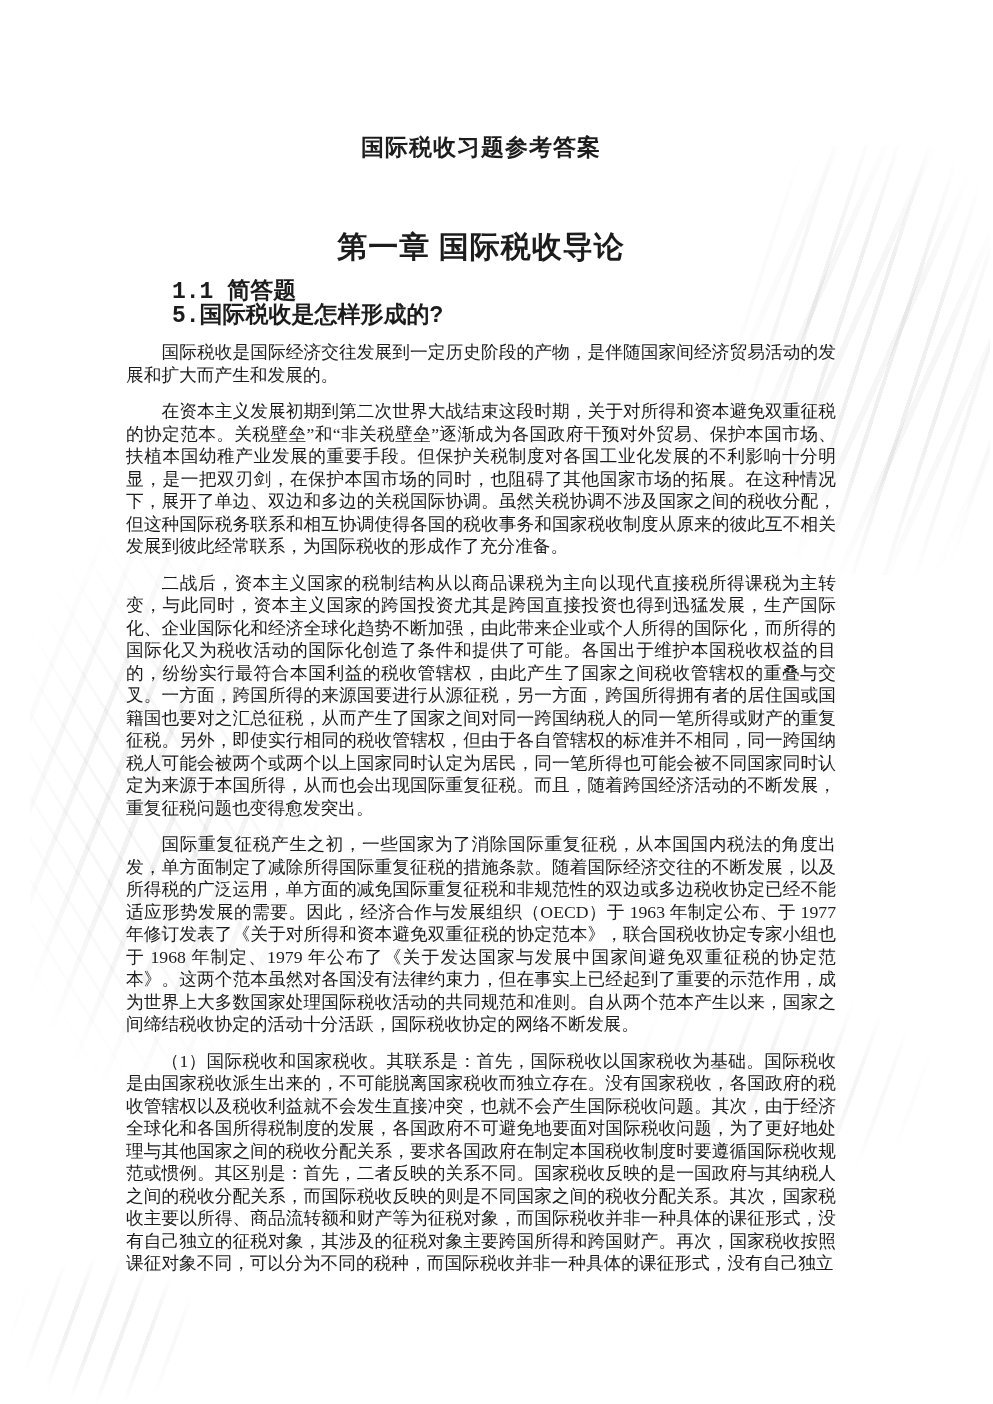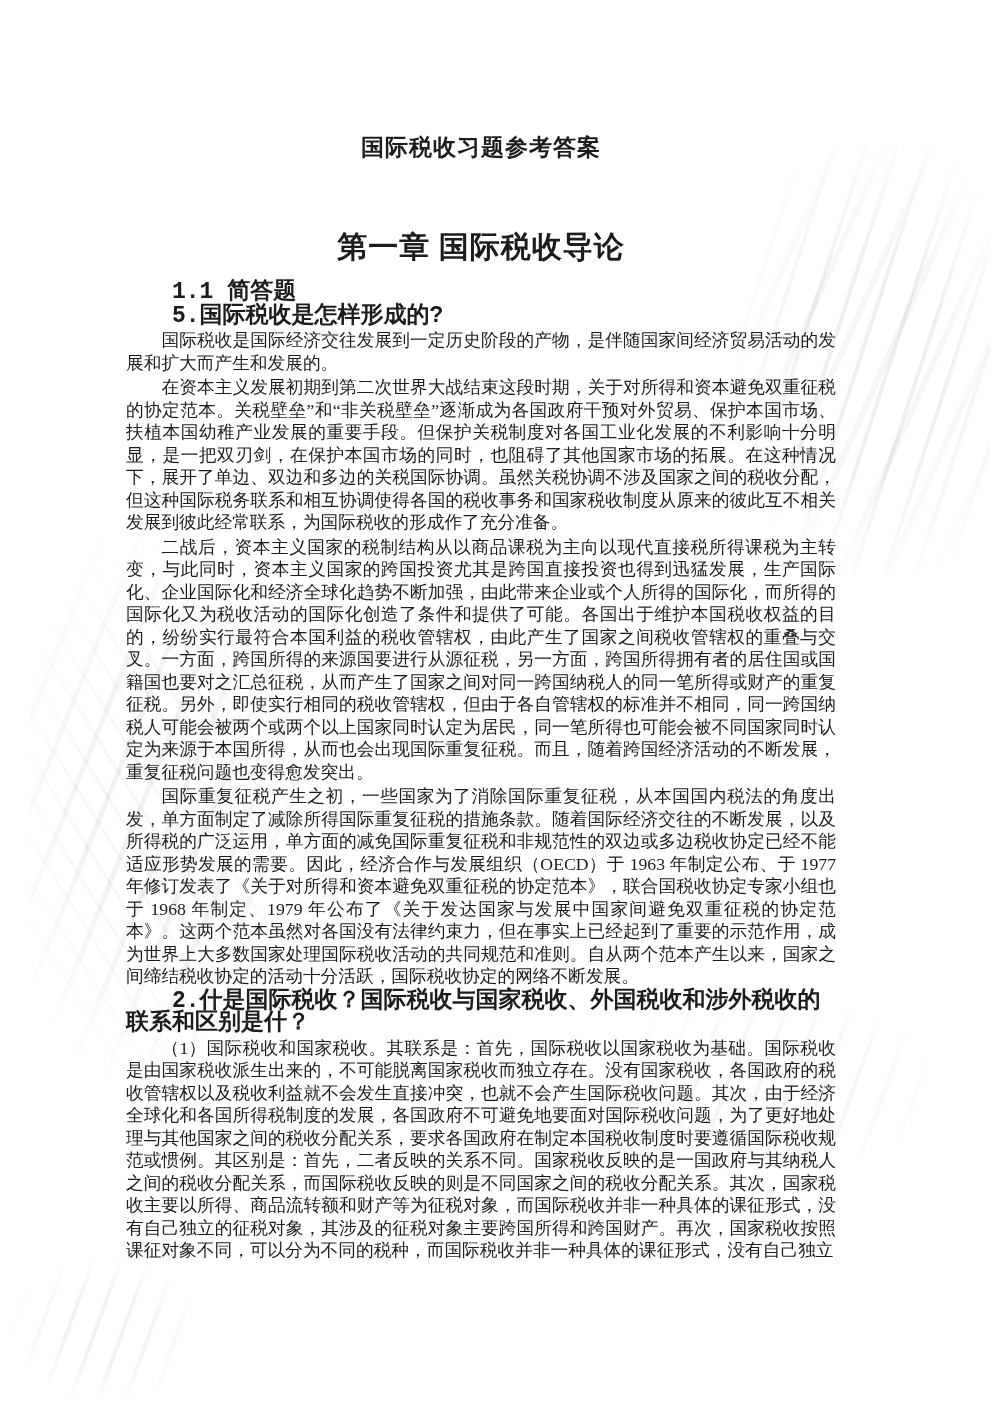--- a/index.html
+++ b/index.html
@@ -85,21 +85,21 @@
   .section-heading,
   .q-heading {
     margin: 1px 0;
     font-size: 23px;
     line-height: 22.5px;
     font-weight: bold;
     text-indent: 2em;
     font-family: Liberation Mono, monospace;
   }
   .content p {
-    margin: 2px 0;
+    margin: 14px 0;
     text-indent: 2em;
     text-align: justify;
     text-justify: inter-character;
   }
 </style>
 </head>
 <body>
 
 <div class="page">
 
@@ -112,17 +112,16 @@
     <h1 class="doc-title">国际税收习题参考答案</h1>
     <h2 class="chapter-title">第一章 国际税收导论</h2>
     <h3 class="section-heading">1.1 简答题</h3>
 
     <h4 class="q-heading">5.国际税收是怎样形成的?</h4>
     <p>国际税收是国际经济交往发展到一定历史阶段的产物，是伴随国家间经济贸易活动的发展和扩大而产生和发展的。</p>
     <p>在资本主义发展初期到第二次世界大战结束这段时期，关于对所得和资本避免双重征税的协定范本。关税壁垒”和“非关税壁垒”逐渐成为各国政府干预对外贸易、保护本国市场、扶植本国幼稚产业发展的重要手段。但保护关税制度对各国工业化发展的不利影响十分明显，是一把双刃剑，在保护本国市场的同时，也阻碍了其他国家市场的拓展。在这种情况下，展开了单边、双边和多边的关税国际协调。虽然关税协调不涉及国家之间的税收分配，但这种国际税务联系和相互协调使得各国的税收事务和国家税收制度从原来的彼此互不相关发展到彼此经常联系，为国际税收的形成作了充分准备。</p>
     <p>二战后，资本主义国家的税制结构从以商品课税为主向以现代直接税所得课税为主转变，与此同时，资本主义国家的跨国投资尤其是跨国直接投资也得到迅猛发展，生产国际化、企业国际化和经济全球化趋势不断加强，由此带来企业或个人所得的国际化，而所得的国际化又为税收活动的国际化创造了条件和提供了可能。各国出于维护本国税收权益的目的，纷纷实行最符合本国利益的税收管辖权，由此产生了国家之间税收管辖权的重叠与交叉。一方面，跨国所得的来源国要进行从源征税，另一方面，跨国所得拥有者的居住国或国籍国也要对之汇总征税，从而产生了国家之间对同一跨国纳税人的同一笔所得或财产的重复征税。另外，即使实行相同的税收管辖权，但由于各自管辖权的标准并不相同，同一跨国纳税人可能会被两个或两个以上国家同时认定为居民，同一笔所得也可能会被不同国家同时认定为来源于本国所得，从而也会出现国际重复征税。而且，随着跨国经济活动的不断发展，重复征税问题也变得愈发突出。</p>
     <p>国际重复征税产生之初，一些国家为了消除国际重复征税，从本国国内税法的角度出发，单方面制定了减除所得国际重复征税的措施条款。随着国际经济交往的不断发展，以及所得税的广泛运用，单方面的减免国际重复征税和非规范性的双边或多边税收协定已经不能适应形势发展的需要。因此，经济合作与发展组织（OECD）于 1963 年制定公布、于 1977 年修订发表了《关于对所得和资本避免双重征税的协定范本》，联合国税收协定专家小组也于 1968 年制定、1979 年公布了《关于发达国家与发展中国家间避免双重征税的协定范本》。这两个范本虽然对各国没有法律约束力，但在事实上已经起到了重要的示范作用，成为世界上大多数国家处理国际税收活动的共同规范和准则。自从两个范本产生以来，国家之间缔结税收协定的活动十分活跃，国际税收协定的网络不断发展。</p>
 
-    <h4 class="q-heading">2.什是国际税收？国际税收与国家税收、外国税收和涉外税收的联系和区别是什？</h4>
     <p>（1）国际税收和国家税收。其联系是：首先，国际税收以国家税收为基础。国际税收是由国家税收派生出来的，不可能脱离国家税收而独立存在。没有国家税收，各国政府的税收管辖权以及税收利益就不会发生直接冲突，也就不会产生国际税收问题。其次，由于经济全球化和各国所得税制度的发展，各国政府不可避免地要面对国际税收问题，为了更好地处理与其他国家之间的税收分配关系，要求各国政府在制定本国税收制度时要遵循国际税收规范或惯例。其区别是：首先，二者反映的关系不同。国家税收反映的是一国政府与其纳税人之间的税收分配关系，而国际税收反映的则是不同国家之间的税收分配关系。其次，国家税收主要以所得、商品流转额和财产等为征税对象，而国际税收并非一种具体的课征形式，没有自己独立的征税对象，其涉及的征税对象主要跨国所得和跨国财产。再次，国家税收按照课征对象不同，可以分为不同的税种，而国际税收并非一种具体的课征形式，没有自己独立</p>
   </div>
 
 </div>
 
 </body></html>

